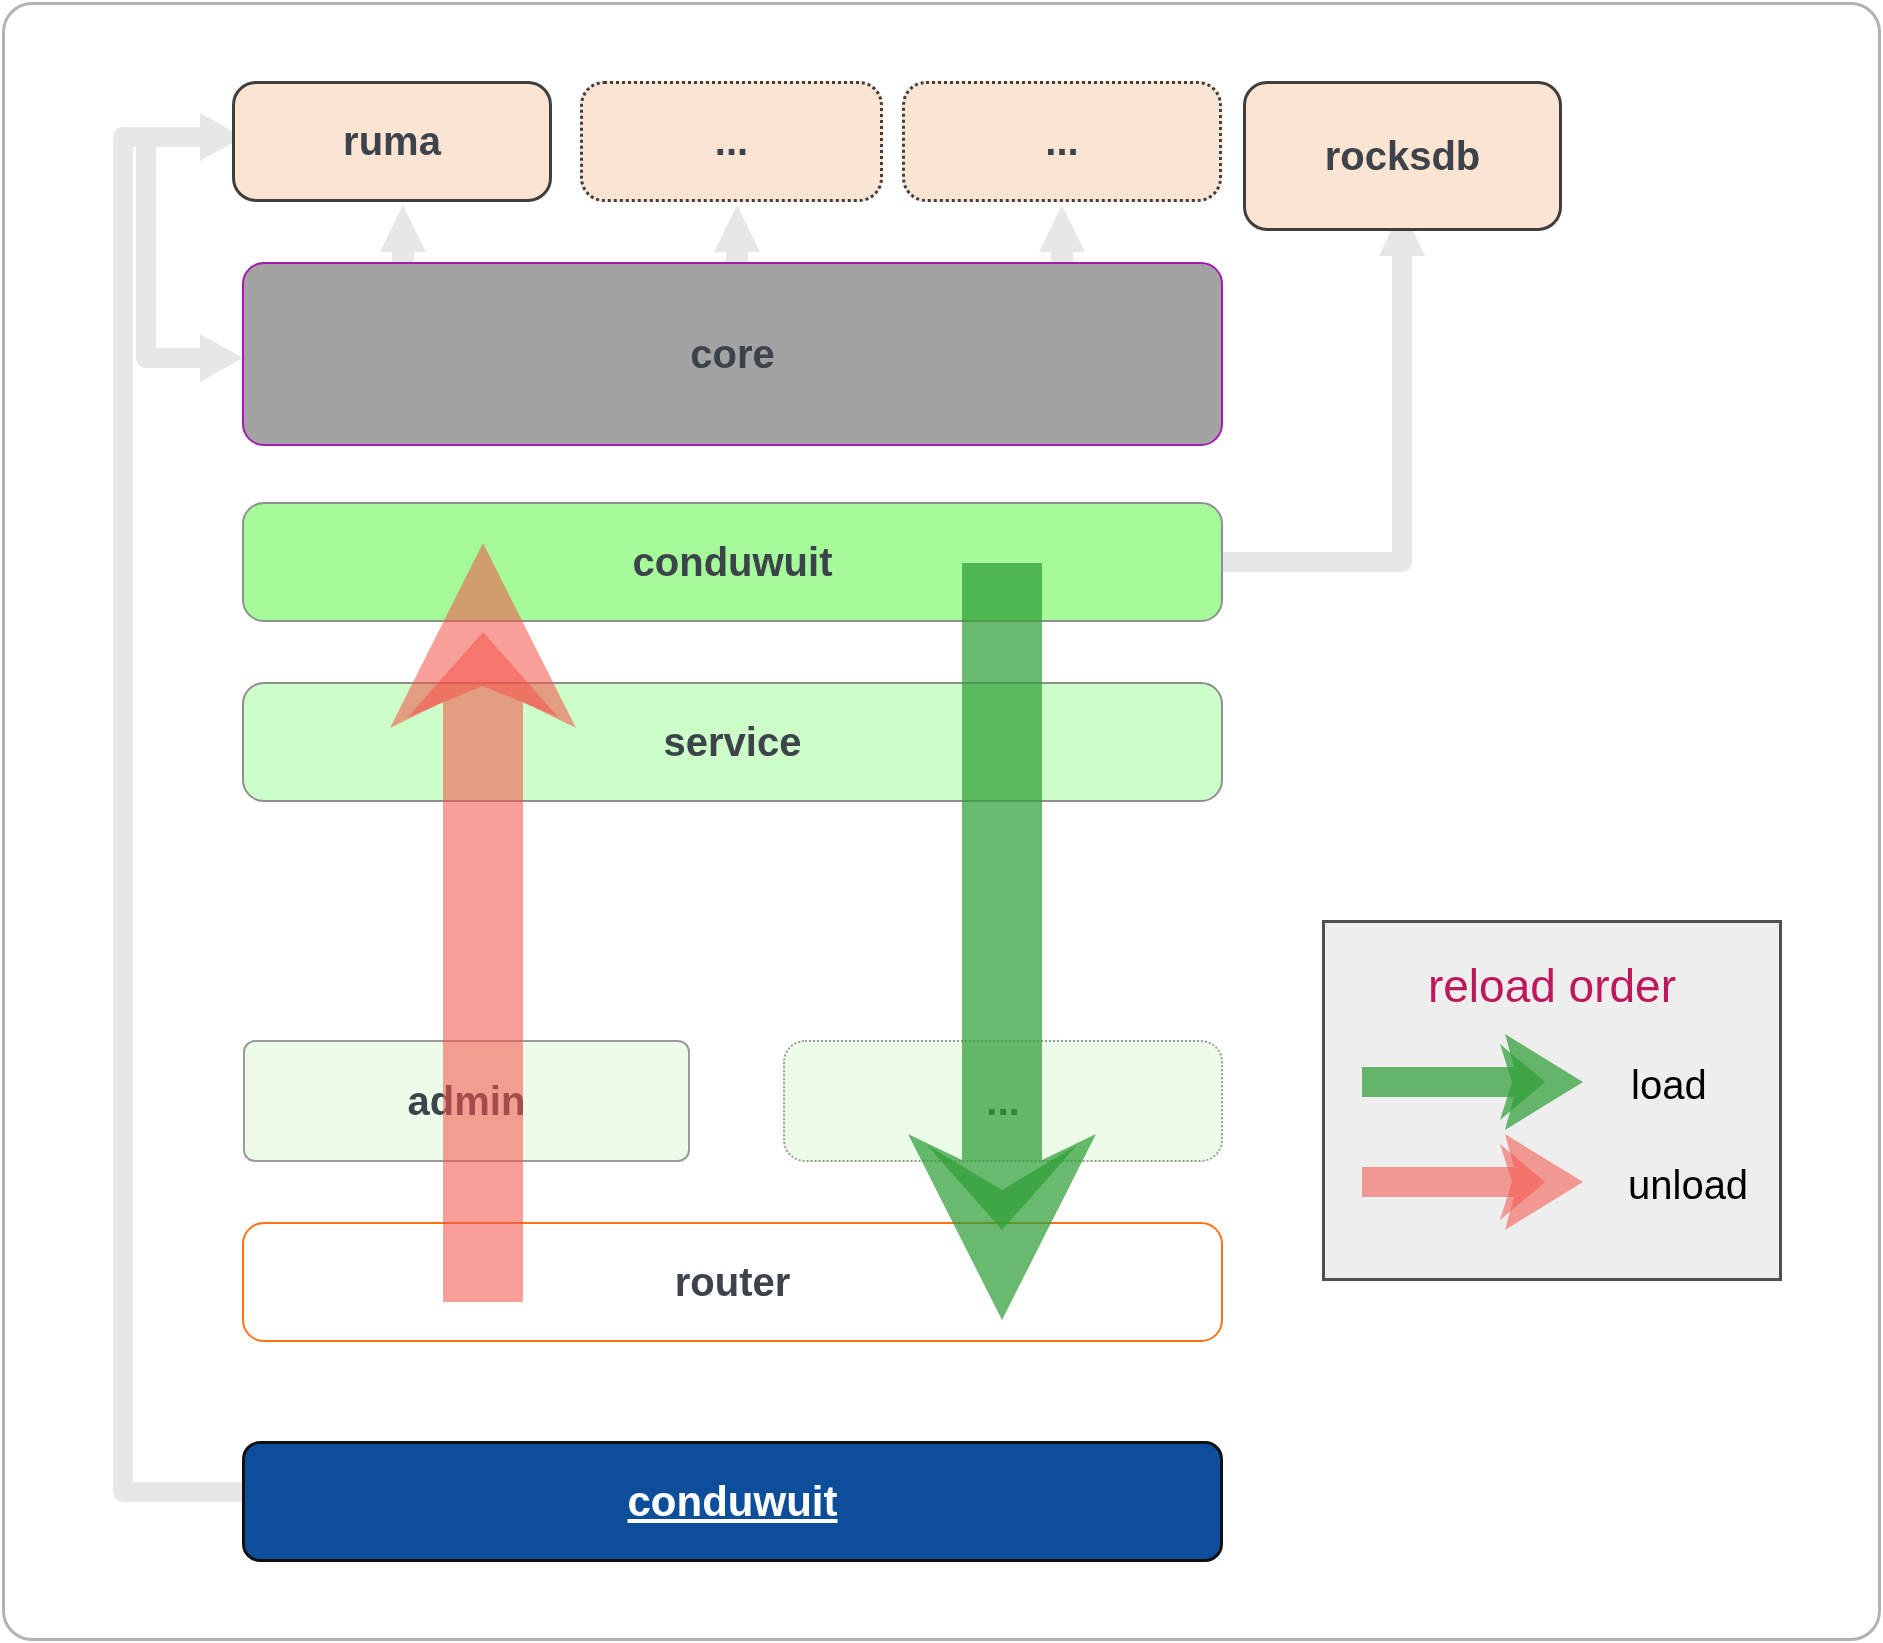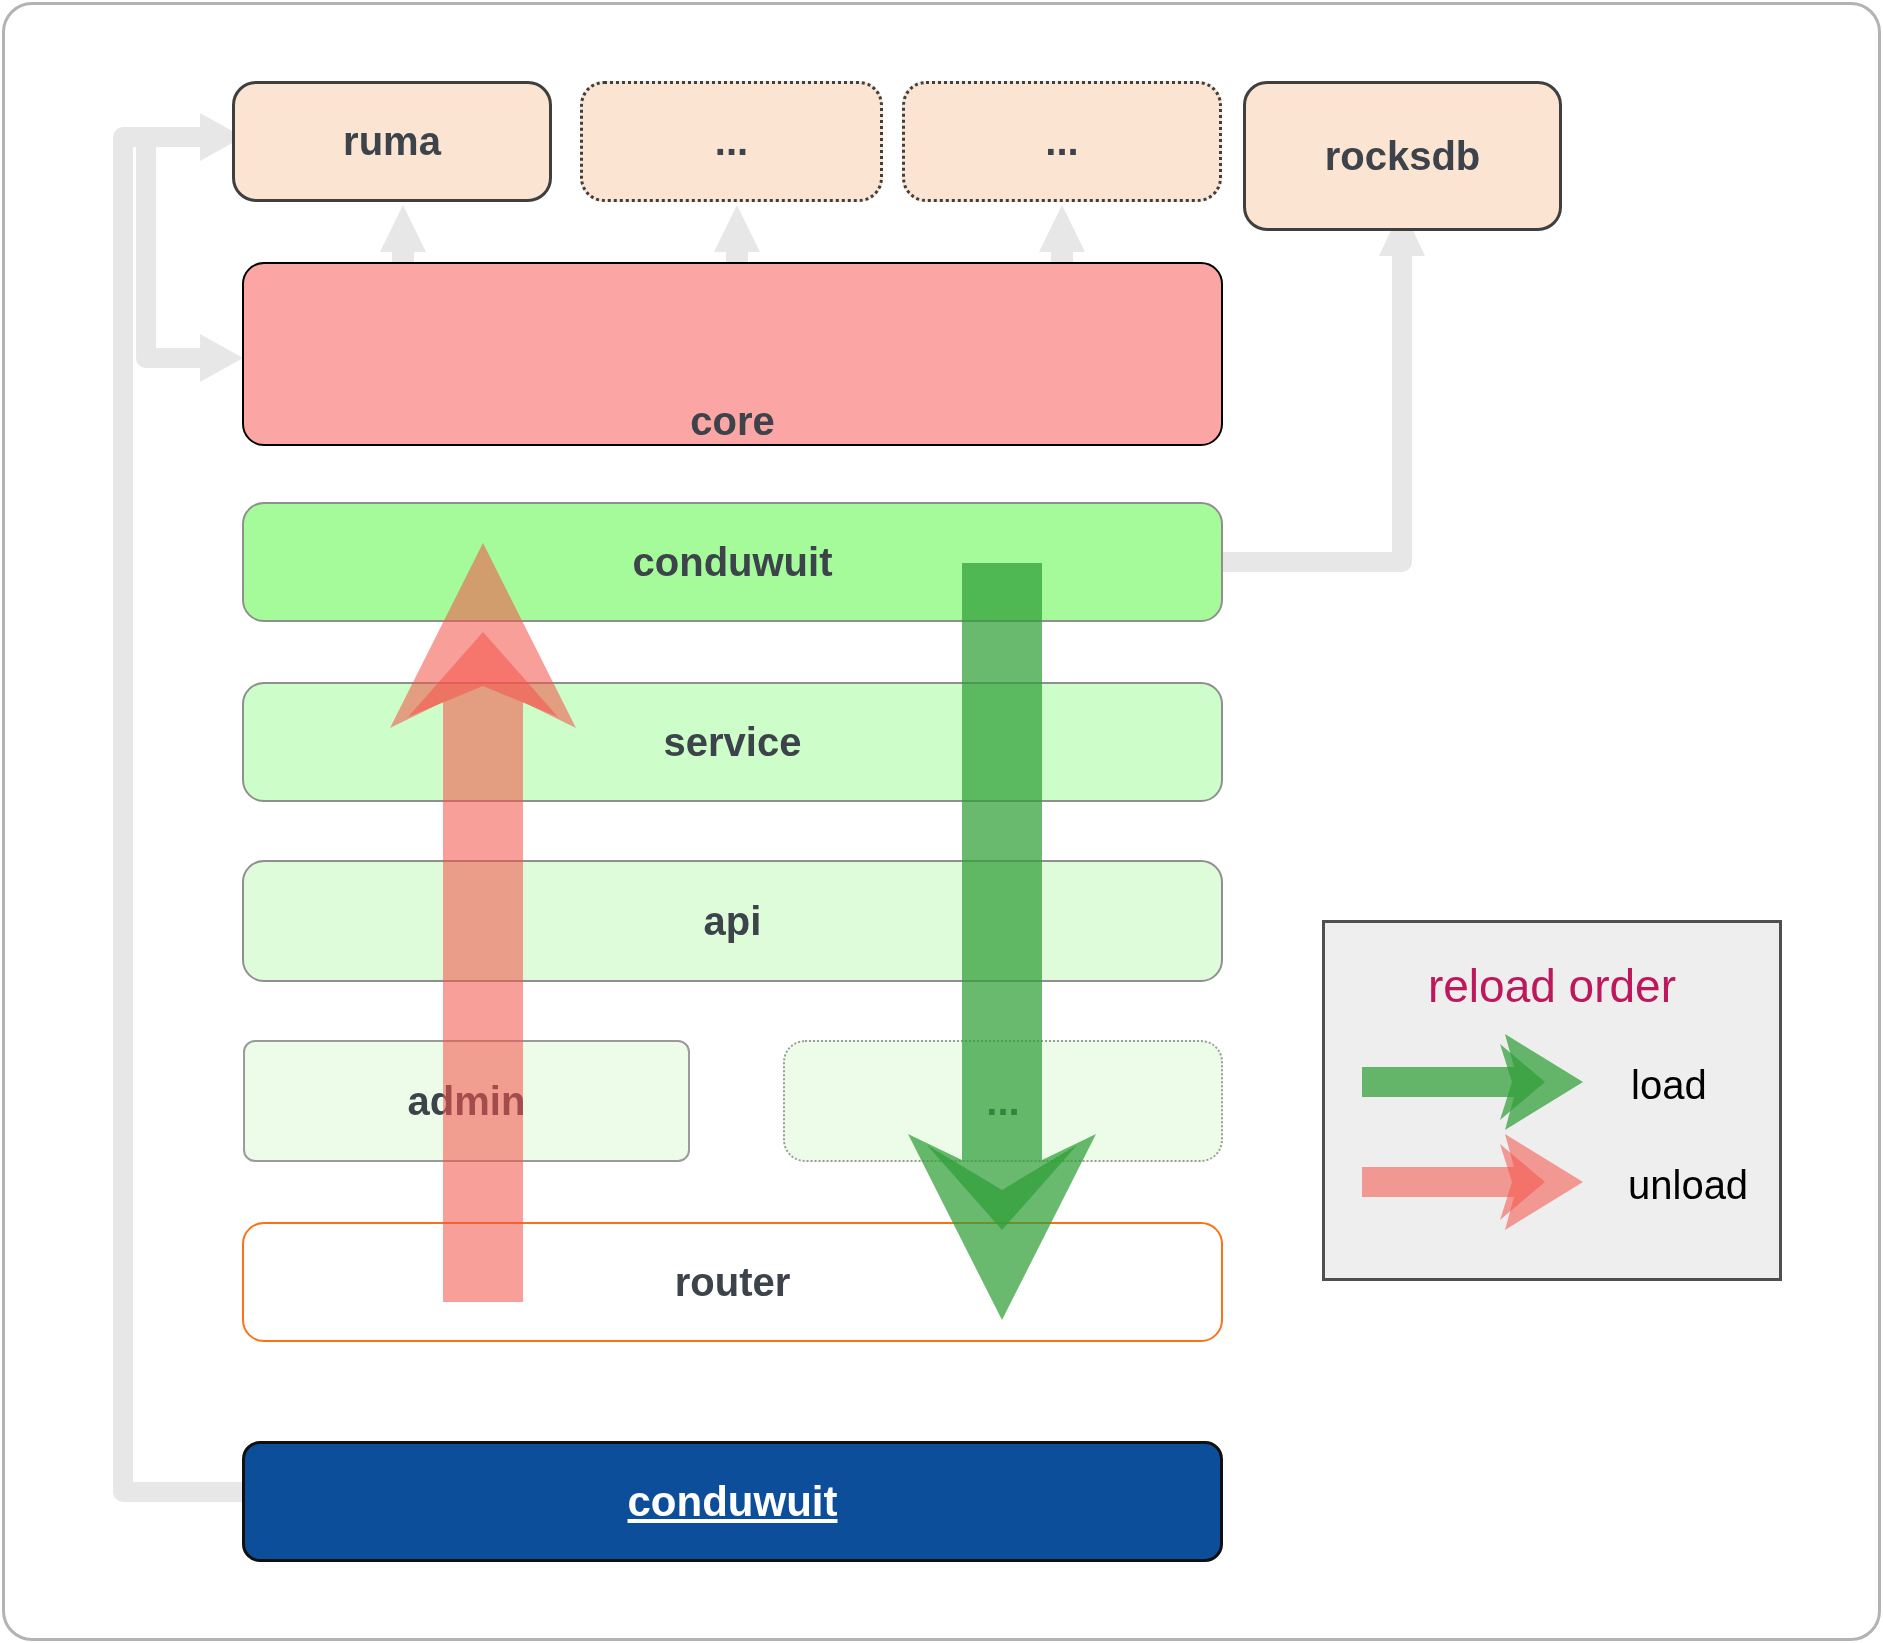--- a/index.html
+++ b/index.html
@@ -8,21 +8,21 @@
   .frame{position:absolute;left:2px;top:2px;right:2px;bottom:2px;border:3px solid #b3b3b3;
          border-radius:30px;pointer-events:none;}
   svg.layer{position:absolute;left:0;top:0;pointer-events:none;}
   #connector-layer{z-index:1;}
   .boxes{position:absolute;left:0;top:0;width:100%;height:100%;z-index:2;}
   #flow-layer{z-index:3;}
   .box{position:absolute;display:flex;align-items:center;justify-content:center;
        box-sizing:border-box;border-radius:22px;font-size:40px;font-weight:600;color:#3d434b;}
   .peach{background:#fce4d2;border:3px solid #3f3f3f;border-radius:24px;}
   .peach.dotted{border:3px dotted #3f3f3f;}
-  .blue{background:#fca5a5;border:2px solid #000000;align-items:flex-end;}
+  .blue{background:#a3a3a3;border:2px solid #a21caf;}
   .dbgreen{background:#a5fb9a;border:2px solid #8f8f8f;}
   .svcgreen{background:#cdfdc9;border:2px solid #8f8f8f;}
   .apigreen{background:#defcda;border:2px solid #8f8f8f;}
   .admgreen{background:#ecfce9;border:2px solid #9b9b9b;}
   .admgreen.dotted{border:2px dotted #9b9b9b;}
   .white{background:#ffffff;border:2px solid #f97316;}
   .dark{background:#0d4e9b;border:3px solid #101010;border-radius:18px;color:#ffffff;font-size:42px;}
   .legend{position:absolute;left:1322px;top:920px;width:460px;height:361px;box-sizing:border-box;
           background:#eeeeee;border:3px solid #4f4f4f;}
   .legend-title{position:absolute;left:0;top:36px;width:100%;text-align:center;
@@ -71,23 +71,20 @@
     </div>
 
     <div class="box dbgreen" style="left:242px;top:502px;width:981px;height:120px;">
       <span>conduwuit</span>
     </div>
 
     <div class="box svcgreen" style="left:242px;top:682px;width:981px;height:120px;">
       <span>service</span>
     </div>
 
-    <div class="box apigreen" style="left:242px;top:860px;width:981px;height:122px;">
-      <span>api</span>
-    </div>
 
     <div class="box admgreen" style="left:243px;top:1040px;width:447px;height:122px;border-radius:12px;">
       <span>admin</span>
     </div>
     <div class="box admgreen dotted" style="left:783px;top:1040px;width:440px;height:122px;">
       <span>...</span>
     </div>
 
     <div class="box white" style="left:242px;top:1222px;width:981px;height:120px;">
       <span>router</span>

